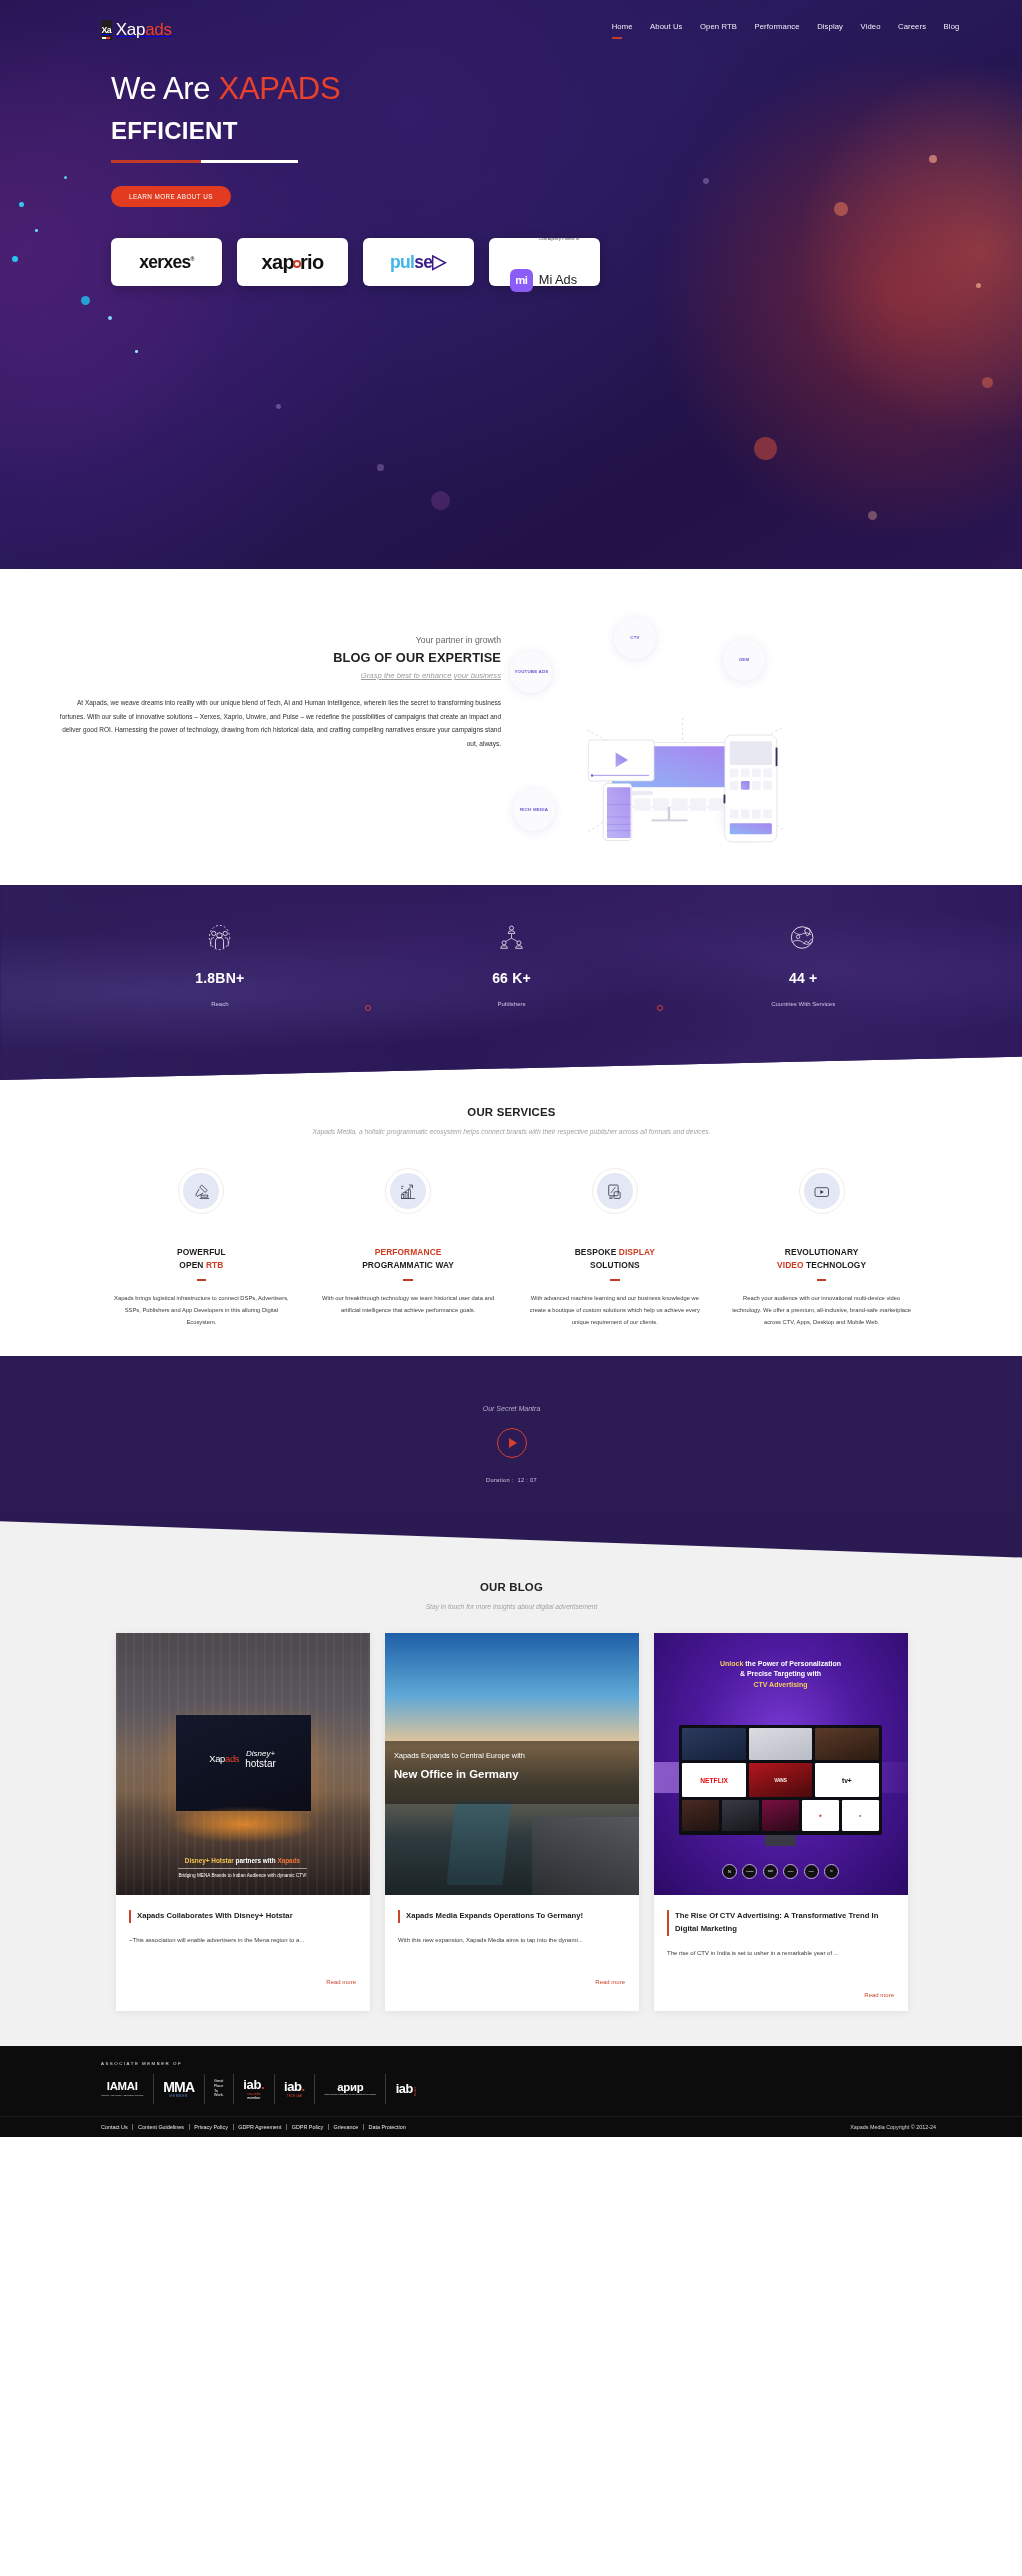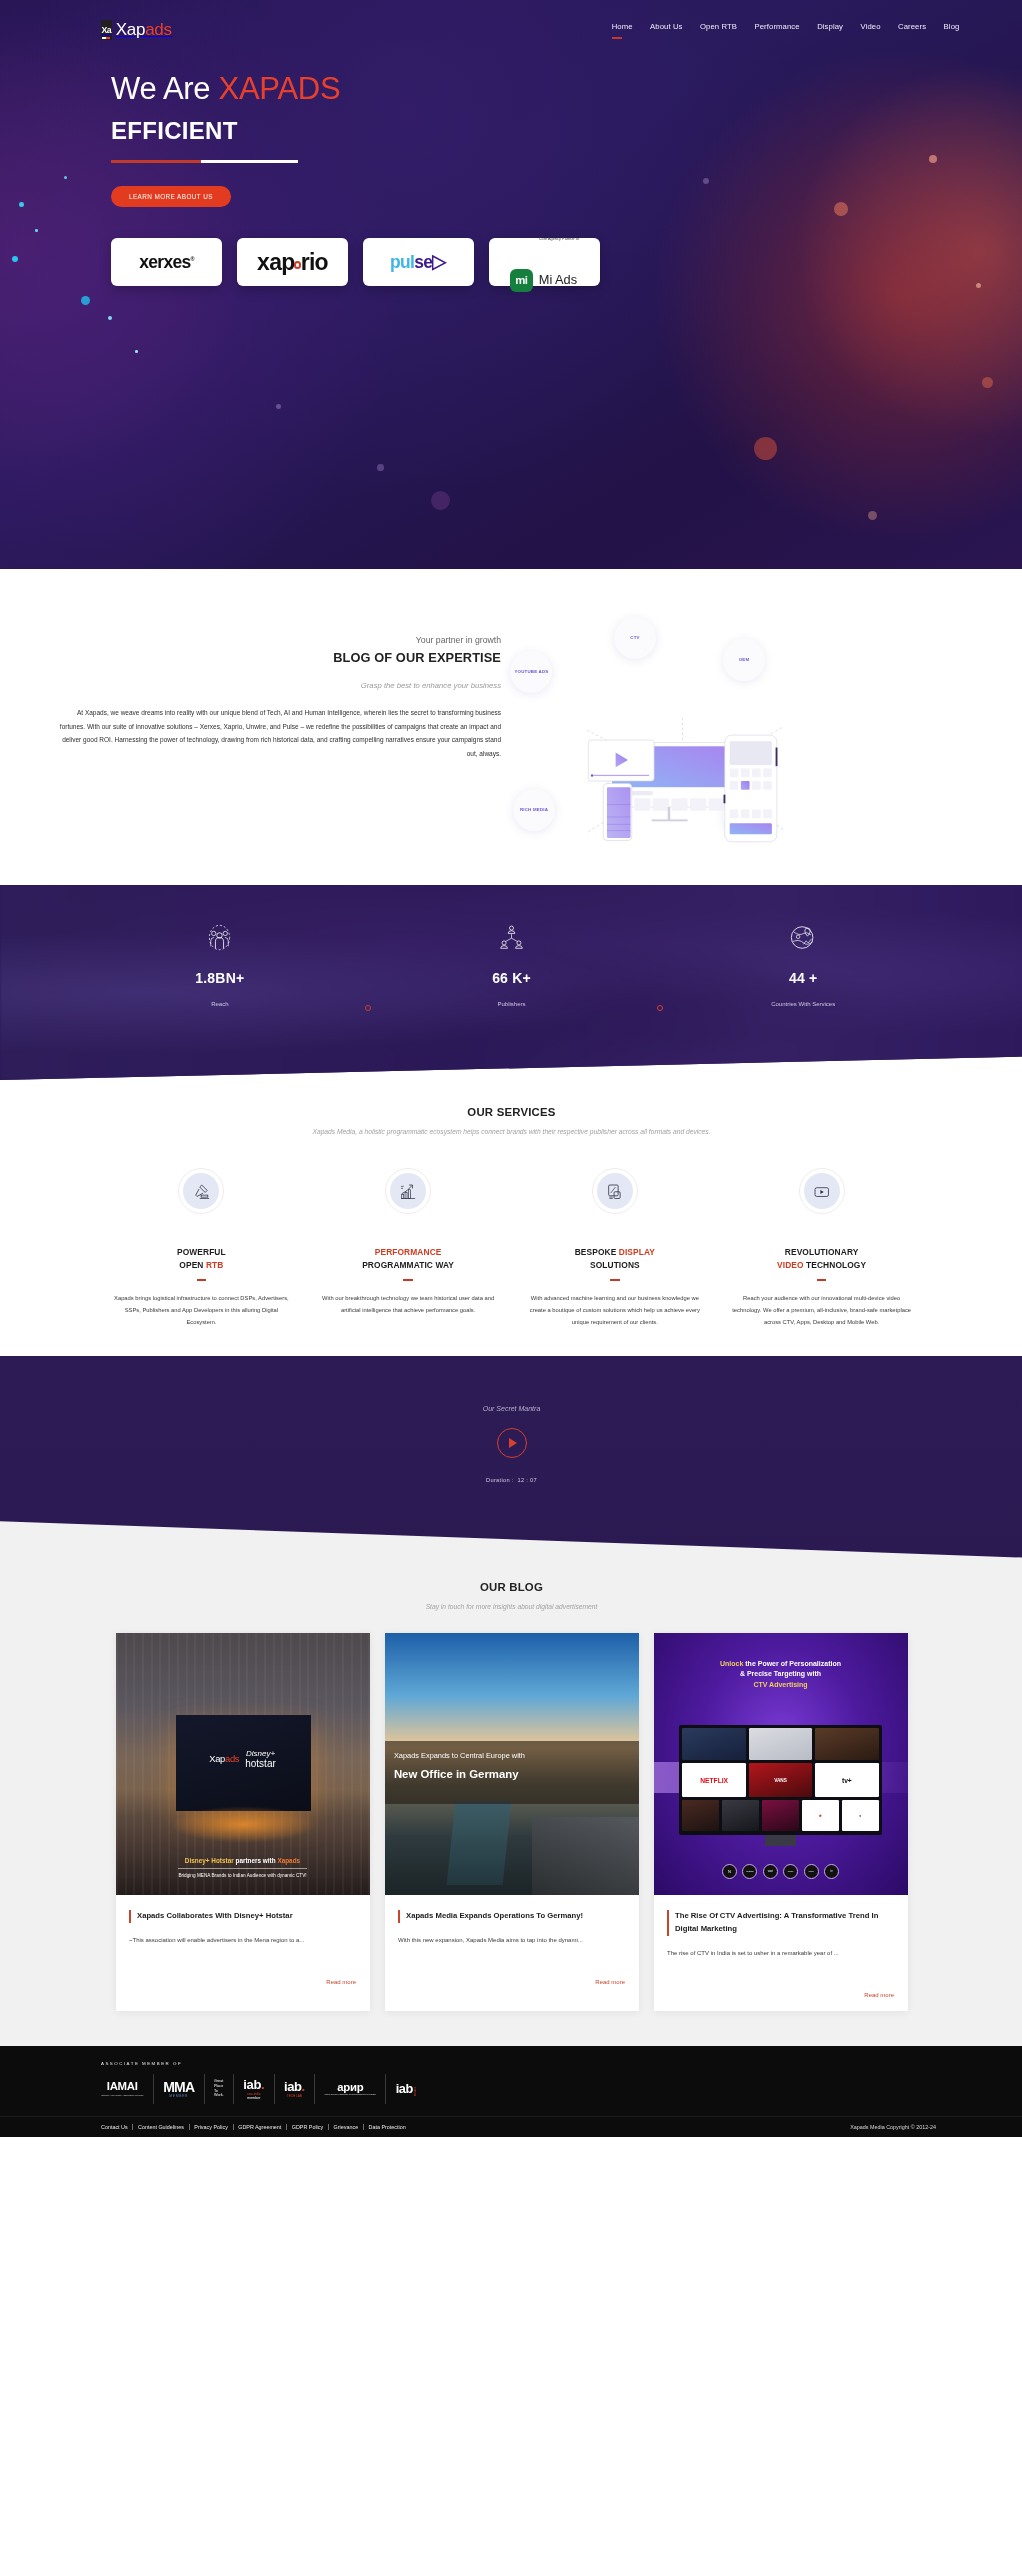--- a/index.html
+++ b/index.html
@@ -77,47 +77,47 @@
 
   .brand-cards { position: relative; z-index: 4; margin-top: 31px; padding-left: 111px; display: flex; gap: 15px; }
   .brand-card {
     width: 111px; height: 48px; background: #fff; border-radius: 6px;
     display: flex; align-items: center; justify-content: center;
     box-shadow: 0 3.4px 12px rgba(0,0,0,0.22);
   }
   .bc-xerxes { font-size: 17.5px; font-weight: 700; color: #111; letter-spacing: -0.7px; position: relative; }
   .bc-xerxes em { font-style: normal; position: relative; }
   .bc-xerxes sup { font-size: 5.4px; vertical-align: super; }
-  .bc-xaprio { font-size: 23px; font-weight: 700; color: #111; letter-spacing: -0.7px; }
+  .bc-xaprio { font-size: 20px; font-weight: 700; color: #111; letter-spacing: -0.7px; }
   .bc-xaprio .ring {
     display:inline-block; width: 7.4px; height: 7.4px; border: 2px solid #d43a28; border-radius: 50%;
     vertical-align: 1.3px; margin: 0 -0.7px;
   }
   .bc-pulse { font-size: 17.5px; font-weight: 600; letter-spacing: -0.7px; display:flex; align-items:center; }
   .bc-pulse .p1 { color: #3fb6e8; }
   .bc-pulse .p2 { color: #3d1d8a; }
   .bc-pulse .tri { margin-left: -2.7px; }
   .bc-mi { display: flex; align-items: center; gap: 6px; }
-  .mi-sq { width: 23px; height: 23px; background: #15803d; border-radius: 6px; display:flex;align-items:center;justify-content:center;margin-top:36px;}
+  .mi-sq { width: 23px; height: 23px; background: #8b5cf6; border-radius: 6px; display:flex;align-items:center;justify-content:center;margin-top:36px;}
   .mi-sq b { color:#fff; font-size:11.4px; font-family:"Liberation Sans",sans-serif; letter-spacing:-0.7px;}
   .mi-txt small { display:block; font-size: 3.7px; color:#333; letter-spacing:0.1px; }
   .mi-txt span { display:block; font-size: 12.8px; color:#222; font-weight:400; line-height:1.1;margin-top:32px; }
 
   
   .expertise {
     position: relative;
     background: #fff;
     padding: 40px 0 54px;
     min-height: 316px;
     display: flex;
   }
   .exp-left { width: 501px; padding-left: 54px; text-align: right; padding-top: 25.6px; }
   .exp-kicker { font-size: 8.7px; color: #666; font-weight: 400; }
   .exp-title { margin-top: 5.4px; font-size: 12.8px; font-weight: 700; color: #222; letter-spacing: 0.1px; }
-  .exp-sub { margin-top: 16px; font-size: 7.7px; color: #9b9b9b; font-style: italic; }
+  .exp-sub { margin-top: 6px; font-size: 7.7px; color: #9b9b9b; font-style: italic; text-decoration: underline; }
   .exp-para { margin-top: 16px; font-size: 6.5px; color: #2e2e2e; line-height: 2.1; }
 
   .exp-right { flex: 1; position: relative; }
   .bubble {
     position: absolute; border-radius: 50%;
     background: #fbfbfd;
     box-shadow: 0 1.3px 9.4px rgba(90,80,160,0.13);
     display: flex; align-items: center; justify-content: center; text-align: center;
     font-size: 4.4px; font-weight: 700; color: #6a57d0; letter-spacing: 0.2px; line-height: 1.35;
   }

